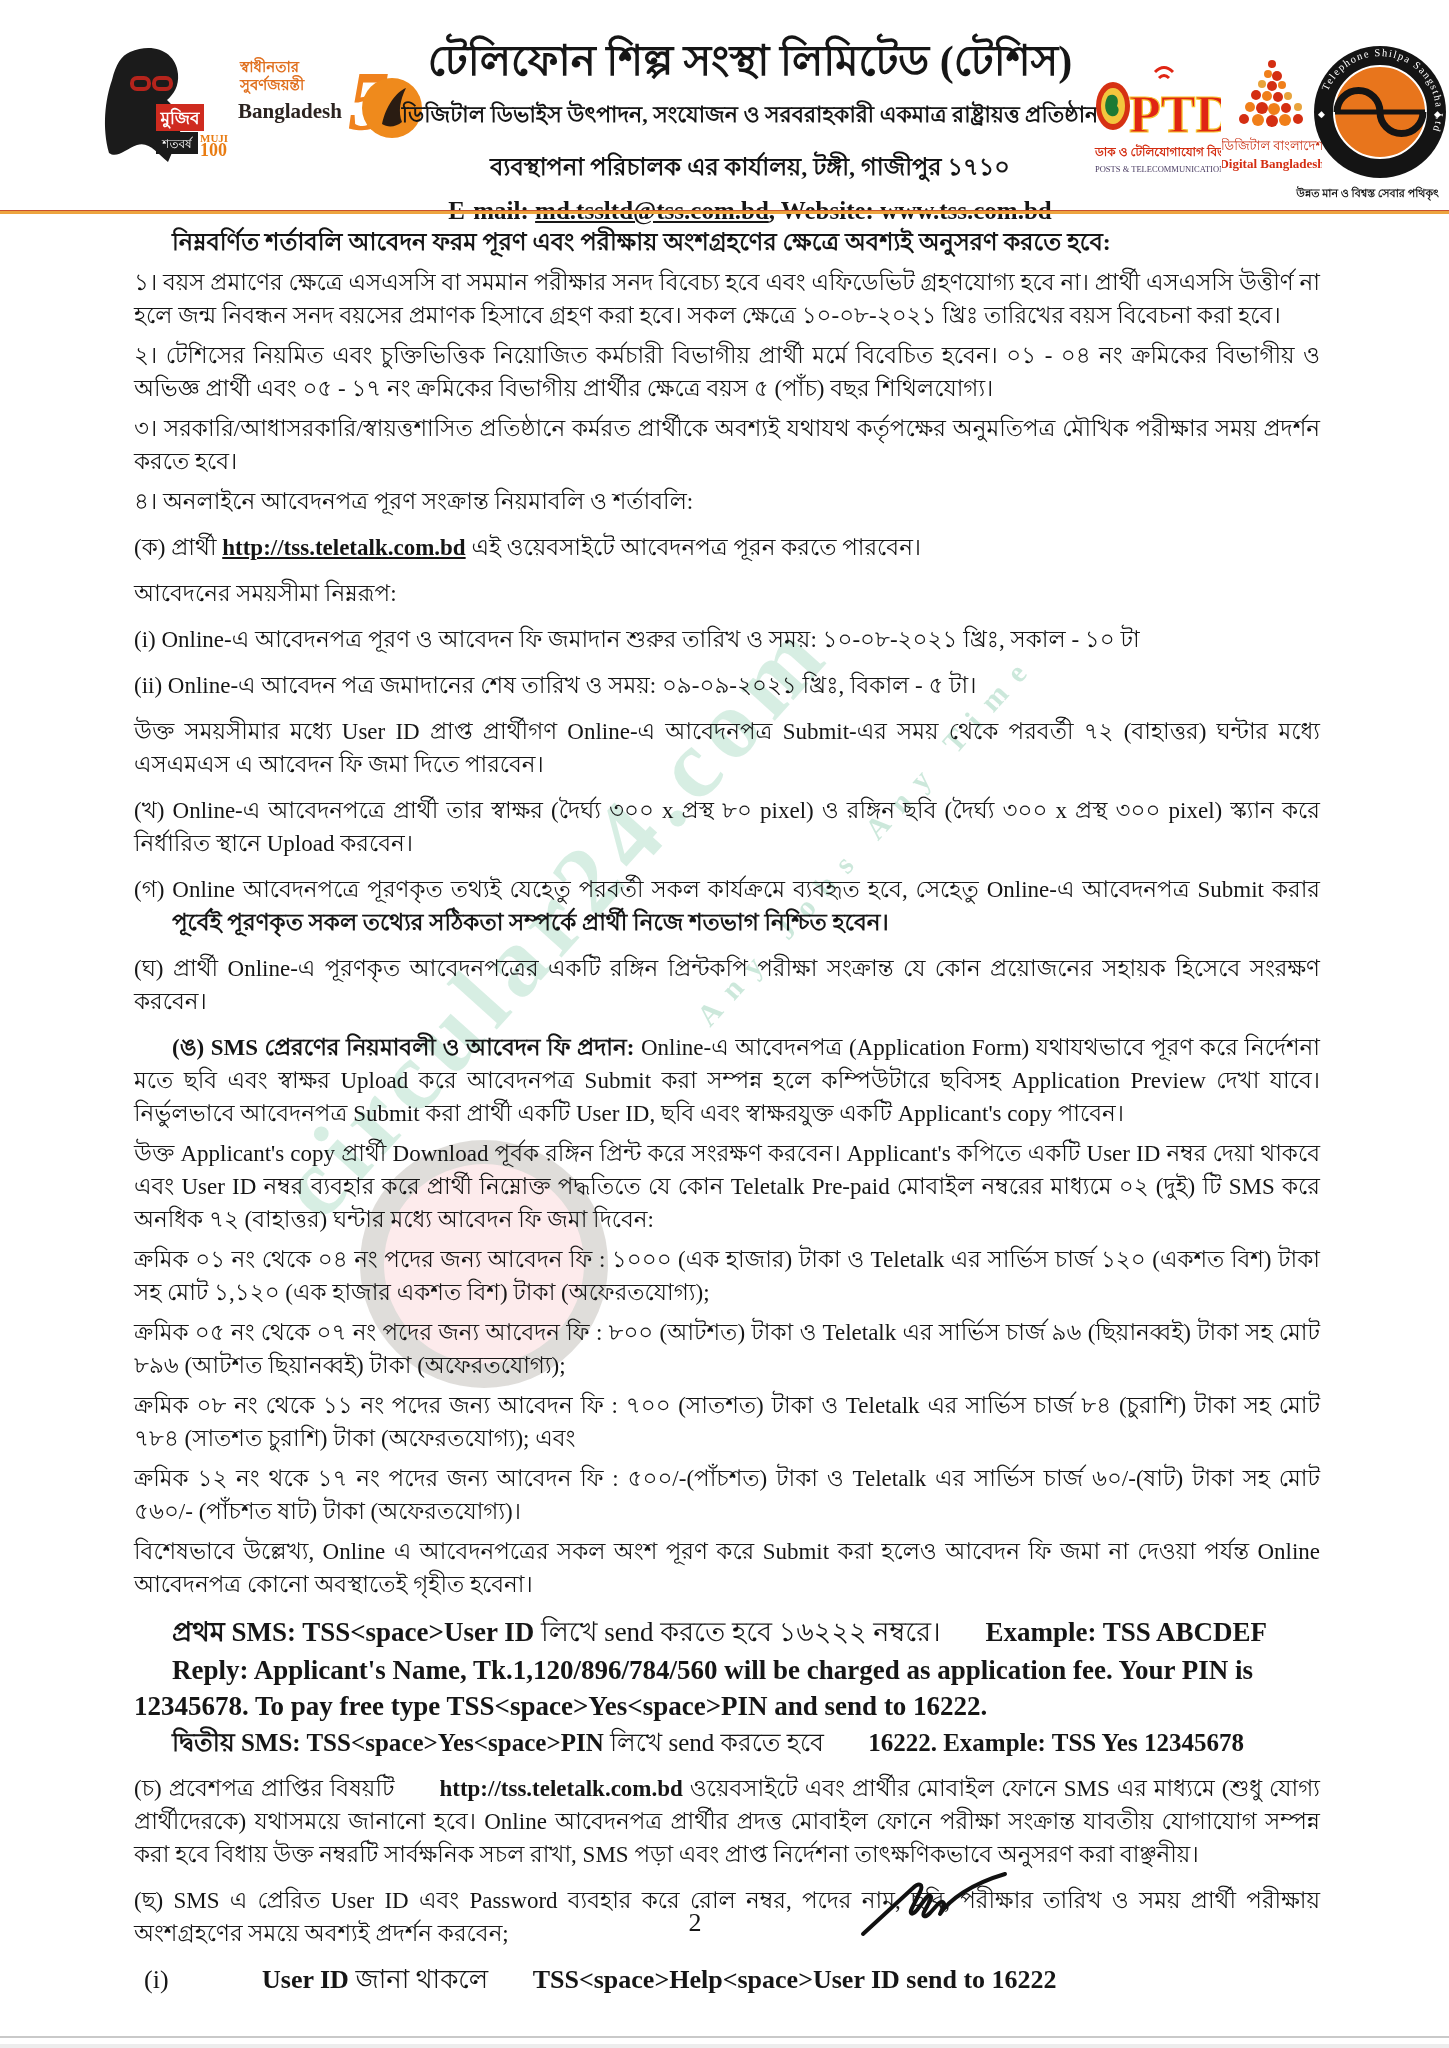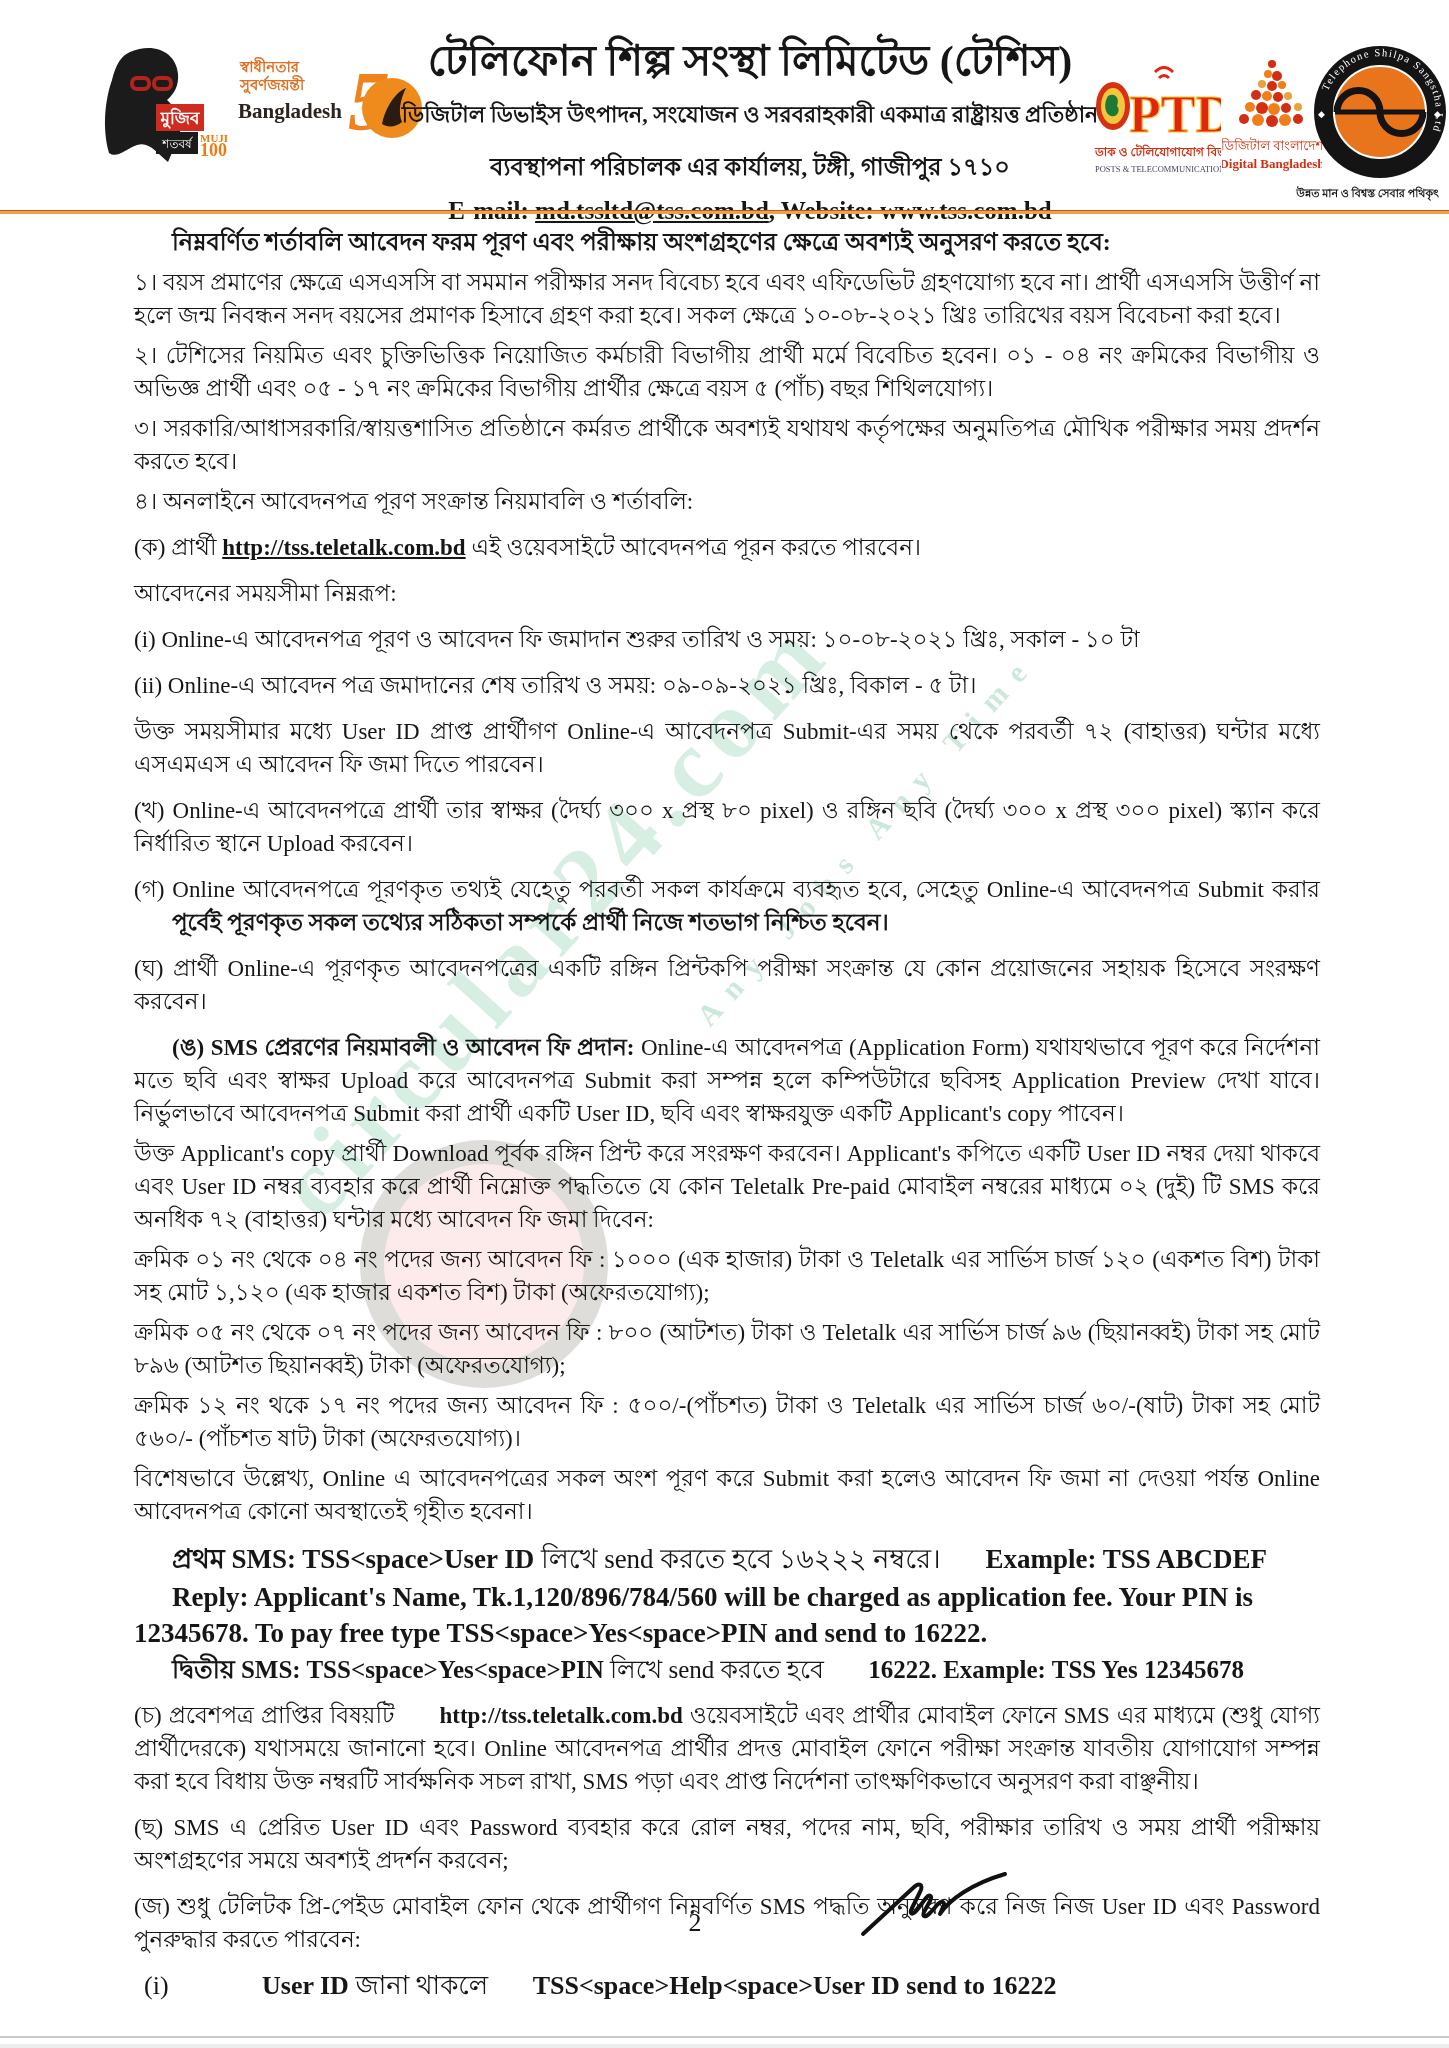--- a/index.html
+++ b/index.html
@@ -157,28 +157,28 @@
     <p class="mt"><span>(i) Online-এ আবেদনপত্র পূরণ ও আবেদন ফি জমাদান শুরুর তারিখ ও সময়: ১০-০৮-২০২১ খ্রিঃ, সকাল - ১০ টা</span></p>
     <p class="mt"><span>(ii) Online-এ আবেদন পত্র জমাদানের শেষ তারিখ ও সময়: ০৯-০৯-২০২১ খ্রিঃ, বিকাল - ৫ টা।</span></p>
     <p class="mt"><span>উক্ত সময়সীমার মধ্যে User ID প্রাপ্ত প্রার্থীগণ Online-এ আবেদনপত্র Submit-এর সময় থেকে পরবর্তী ৭২ (বাহাত্তর) ঘন্টার মধ্যে এসএমএস এ আবেদন ফি জমা দিতে পারবেন।</span></p>
     <p class="mt"><span>(খ) Online-এ আবেদনপত্রে প্রার্থী তার স্বাক্ষর (দৈর্ঘ্য ৩০০ x প্রস্থ ৮০ pixel) ও রঙ্গিন ছবি (দৈর্ঘ্য ৩০০ x প্রস্থ ৩০০ pixel) স্ক্যান করে নির্ধারিত স্থানে Upload করবেন।</span></p>
     <p class="mt"><span>(গ) Online আবেদনপত্রে পূরণকৃত তথ্যই যেহেতু পরবর্তী সকল কার্যক্রমে ব্যবহৃত হবে, সেহেতু Online-এ আবেদনপত্র Submit করার </span><span class="b">পূর্বেই পূরণকৃত সকল তথ্যের সঠিকতা সম্পর্কে প্রার্থী নিজে শতভাগ নিশ্চিত হবেন।</span></p>
     <p class="mt"><span>(ঘ) প্রার্থী Online-এ পূরণকৃত আবেদনপত্রের একটি রঙ্গিন প্রিন্টকপি পরীক্ষা সংক্রান্ত যে কোন প্রয়োজনের সহায়ক হিসেবে সংরক্ষণ করবেন।</span></p>
     <p class="mt"><span class="b">(ঙ) SMS প্রেরণের নিয়মাবলী ও আবেদন ফি প্রদান:</span><span> Online-এ আবেদনপত্র (Application Form) যথাযথভাবে পূরণ করে নির্দেশনা মতে ছবি এবং স্বাক্ষর Upload করে আবেদনপত্র Submit করা সম্পন্ন হলে কম্পিউটারে ছবিসহ Application Preview দেখা যাবে। নির্ভুলভাবে আবেদনপত্র Submit করা প্রার্থী একটি User ID, ছবি এবং স্বাক্ষরযুক্ত একটি Applicant's copy পাবেন।</span></p>
     <p><span>উক্ত Applicant's copy প্রার্থী Download পূর্বক রঙ্গিন প্রিন্ট করে সংরক্ষণ করবেন। Applicant's কপিতে একটি User ID নম্বর দেয়া থাকবে এবং User ID নম্বর ব্যবহার করে প্রার্থী নিম্নোক্ত পদ্ধতিতে যে কোন Teletalk Pre-paid মোবাইল নম্বরের মাধ্যমে ০২ (দুই) টি SMS করে অনধিক ৭২ (বাহাত্তর) ঘন্টার মধ্যে আবেদন ফি জমা দিবেন:</span></p>
     <p><span>ক্রমিক ০১ নং থেকে ০৪ নং পদের জন্য আবেদন ফি : ১০০০ (এক হাজার) টাকা ও Teletalk এর সার্ভিস চার্জ ১২০ (একশত বিশ) টাকা সহ মোট ১,১২০ (এক হাজার একশত বিশ) টাকা (অফেরতযোগ্য);</span></p>
     <p><span>ক্রমিক ০৫ নং থেকে ০৭ নং পদের জন্য আবেদন ফি : ৮০০ (আটশত) টাকা ও Teletalk এর সার্ভিস চার্জ ৯৬ (ছিয়ানব্বই) টাকা সহ মোট ৮৯৬ (আটশত ছিয়ানব্বই) টাকা (অফেরতযোগ্য);</span></p>
+    <p><span>ক্রমিক ০৮ নং থেকে ১১ নং পদের জন্য আবেদন ফি : ৭০০ (সাতশত) টাকা ও Teletalk এর সার্ভিস চার্জ ৮৪ (চুরাশি) টাকা সহ মোট ৭৮৪ (সাতশত চুরাশি) টাকা (অফেরতযোগ্য); এবং</span></p>
     <p><span>ক্রমিক ১২ নং থকে ১৭ নং পদের জন্য আবেদন ফি : ৫০০/-(পাঁচশত) টাকা ও Teletalk এর সার্ভিস চার্জ ৬০/-(ষাট) টাকা সহ মোট ৫৬০/- (পাঁচশত ষাট) টাকা (অফেরতযোগ্য)।</span></p>
     <p><span>বিশেষভাবে উল্লেখ্য, Online এ আবেদনপত্রের সকল অংশ পূরণ করে Submit করা হলেও আবেদন ফি জমা না দেওয়া পর্যন্ত Online আবেদনপত্র কোনো অবস্থাতেই গৃহীত হবেনা।</span></p>
     <p class="sms mt sms-tight"><span class="b">প্রথম SMS: TSS&lt;space&gt;User ID </span><span>লিখে send করতে হবে ১৬২২২ নম্বরে। </span><span class="b">Example: TSS ABCDEF</span></p>
     <p class="sms sms-tight"><span class="b">Reply: Applicant's Name, Tk.1,120/896/784/560 will be charged as application fee. Your PIN is 12345678. To pay free type TSS&lt;space&gt;Yes&lt;space&gt;PIN and send to 16222.</span></p>
     <p class="sms-tight" style="font-size:25px;text-align:left;"><span class="b">দ্বিতীয় SMS: TSS&lt;space&gt;Yes&lt;space&gt;PIN </span><span>লিখে send করতে হবে </span><span class="b">16222. Example: TSS Yes 12345678</span></p>
     <p class="mt"><span>(চ) প্রবেশপত্র প্রাপ্তির বিষয়টি </span><span class="b">http://tss.teletalk.com.bd</span><span> ওয়েবসাইটে এবং প্রার্থীর মোবাইল ফোনে SMS এর মাধ্যমে (শুধু যোগ্য প্রার্থীদেরকে) যথাসময়ে জানানো হবে। Online আবেদনপত্র প্রার্থীর প্রদত্ত মোবাইল ফোনে পরীক্ষা সংক্রান্ত যাবতীয় যোগাযোগ সম্পন্ন করা হবে বিধায় উক্ত নম্বরটি সার্বক্ষনিক সচল রাখা, SMS পড়া এবং প্রাপ্ত নির্দেশনা তাৎক্ষণিকভাবে অনুসরণ করা বাঞ্ছনীয়।</span></p>
     <p class="mt"><span>(ছ) SMS এ প্রেরিত User ID এবং Password ব্যবহার করে রোল নম্বর, পদের নাম, ছবি, পরীক্ষার তারিখ ও সময় প্রার্থী পরীক্ষায় অংশগ্রহণের সময়ে অবশ্যই প্রদর্শন করবেন;</span></p>
-    <p class="mt"><span>(জ) শুধু টেলিটক প্রি-পেইড মোবাইল ফোন থেকে প্রার্থীগণ নিম্নবর্ণিত SMS পদ্ধতি অনুসরণ করে নিজ নিজ User ID এবং Password পুনরুদ্ধার করতে পারবেন:</span></p>
 
     <div class="list-item">
       <span class="li-label">(i)</span>
       <div class="li-body">
         <div><span class="b">User ID </span><span>জানা থাকলে </span><span class="b">TSS&lt;space&gt;Help&lt;space&gt;User ID send to 16222</span></div>
 
       </div>
     </div>
   </div>
 

